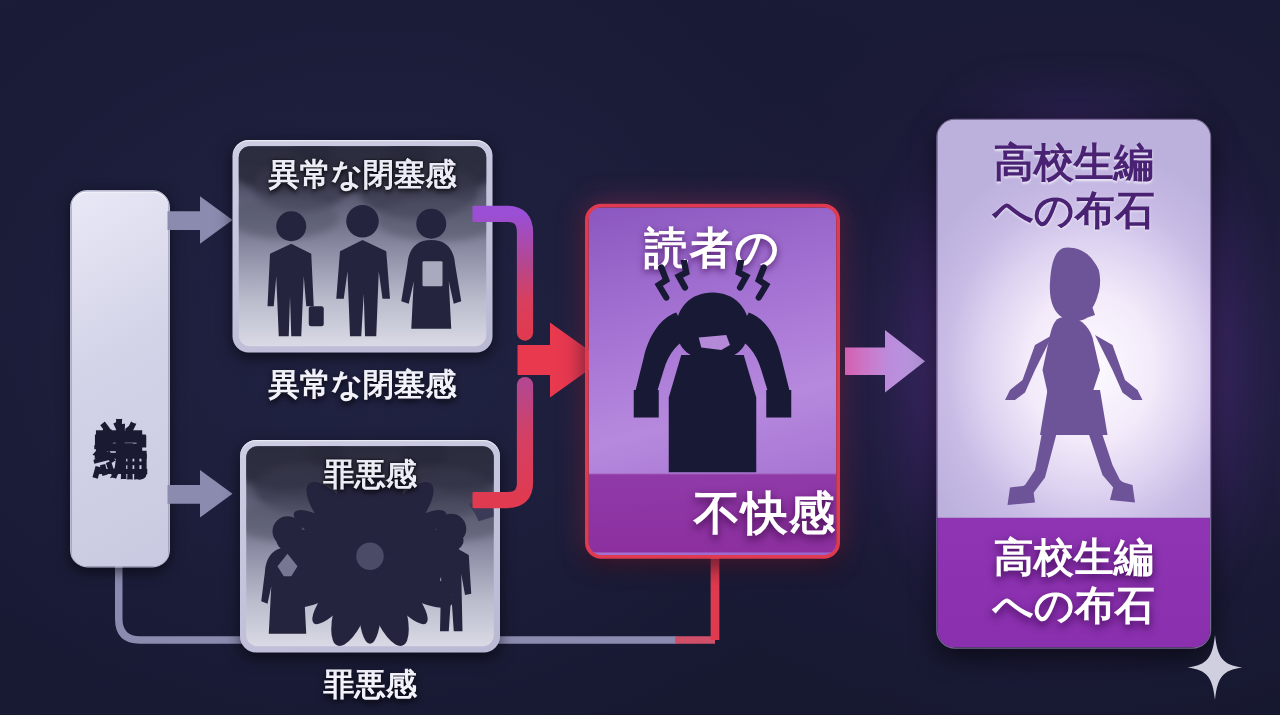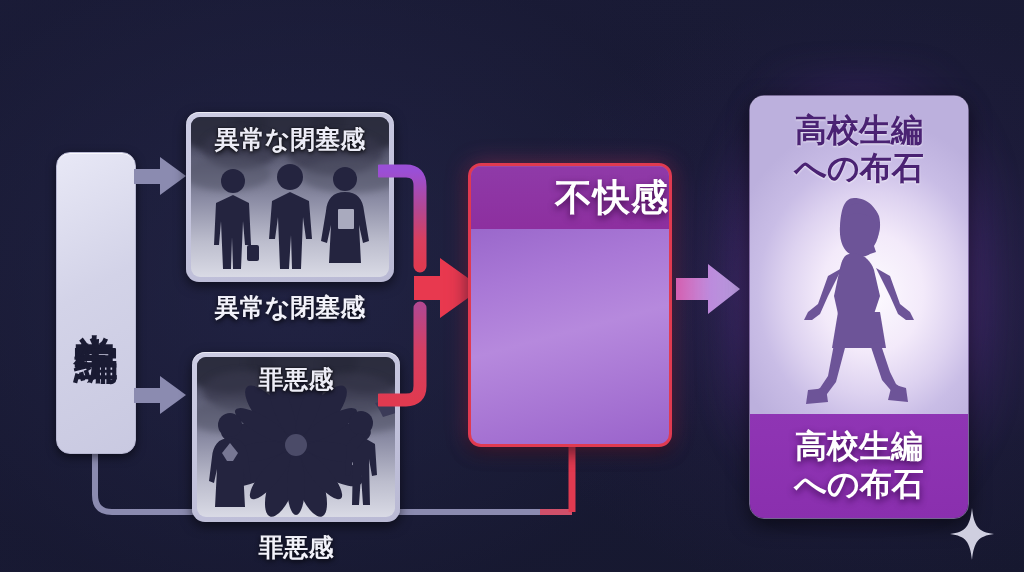--- a/index.html
+++ b/index.html
@@ -246,20 +246,40 @@
         <stop offset="55%" stop-color="#d43f63"></stop>
         <stop offset="100%" stop-color="#b4478f"></stop>
       </linearGradient>
     </defs>
     <path d="M2 13 L28 13 Q42 13 42 28 L42 108" stroke="url(#mg)" stroke-width="13" fill="none" stroke-linecap="round"></path>
     <path d="M2 242 L28 242 Q42 242 42 228 L42 150" stroke="url(#mg2)" stroke-width="13" fill="none" stroke-linecap="round"></path>
     <path d="M36 104 L36 118 L62 118 L62 100 L104 130 L62 160 L62 142 L36 142 L36 152 Z" fill="#e8394f"></path>
   </svg>
 
   <div class="cbox">
+    <div class="ctop">
+      <div class="ctitle">読者の</div>
+      <svg style="position:absolute;left:0;top:42px;width:100%;height:170px;" viewBox="0 0 198 170">
+        <g fill="#181934">
+          <path d="M99 26 C116 26 128 38 128 54 C128 68 120 80 99 80 C78 80 70 68 70 54 C70 38 82 26 99 26 Z"></path>
+          <path d="M70 42 C58 46 48 60 44 78 L36 110 L52 114 L60 88 C64 74 72 66 80 62 Z"></path>
+          <path d="M128 42 C140 46 150 60 154 78 L162 110 L146 114 L138 88 C134 74 126 66 118 62 Z"></path>
+          <path d="M74 76 L124 76 L134 110 L134 170 L64 170 L64 110 Z"></path>
+          <path d="M36 104 L56 104 L56 126 L36 126 Z"></path>
+          <path d="M142 104 L162 104 L162 126 L142 126 Z"></path>
+        </g>
+        <path d="M88 62 L110 60 L113 68 L106 72 L90 70 Z" fill="#b48ad8"></path>
+        <g stroke="#181934" stroke-width="5" fill="none" stroke-linecap="round">
+          <path d="M58 6 L62 16 L56 20 L62 30"></path>
+          <path d="M76 0 L78 10 L72 13 L77 22"></path>
+          <path d="M140 6 L136 16 L142 20 L136 30"></path>
+          <path d="M122 0 L120 10 L126 13 L121 22"></path>
+        </g>
+      </svg>
+    </div>
     <div class="cbottom">
       <span class="clabel">不快感</span>
     </div>
   </div>
 
   <svg class="parrow" viewBox="0 0 64 54">
     <defs>
       <linearGradient id="pg" x1="0" y1="0" x2="1" y2="0">
         <stop offset="0%" stop-color="#d45fb0"></stop>
         <stop offset="55%" stop-color="#c291e2"></stop>

